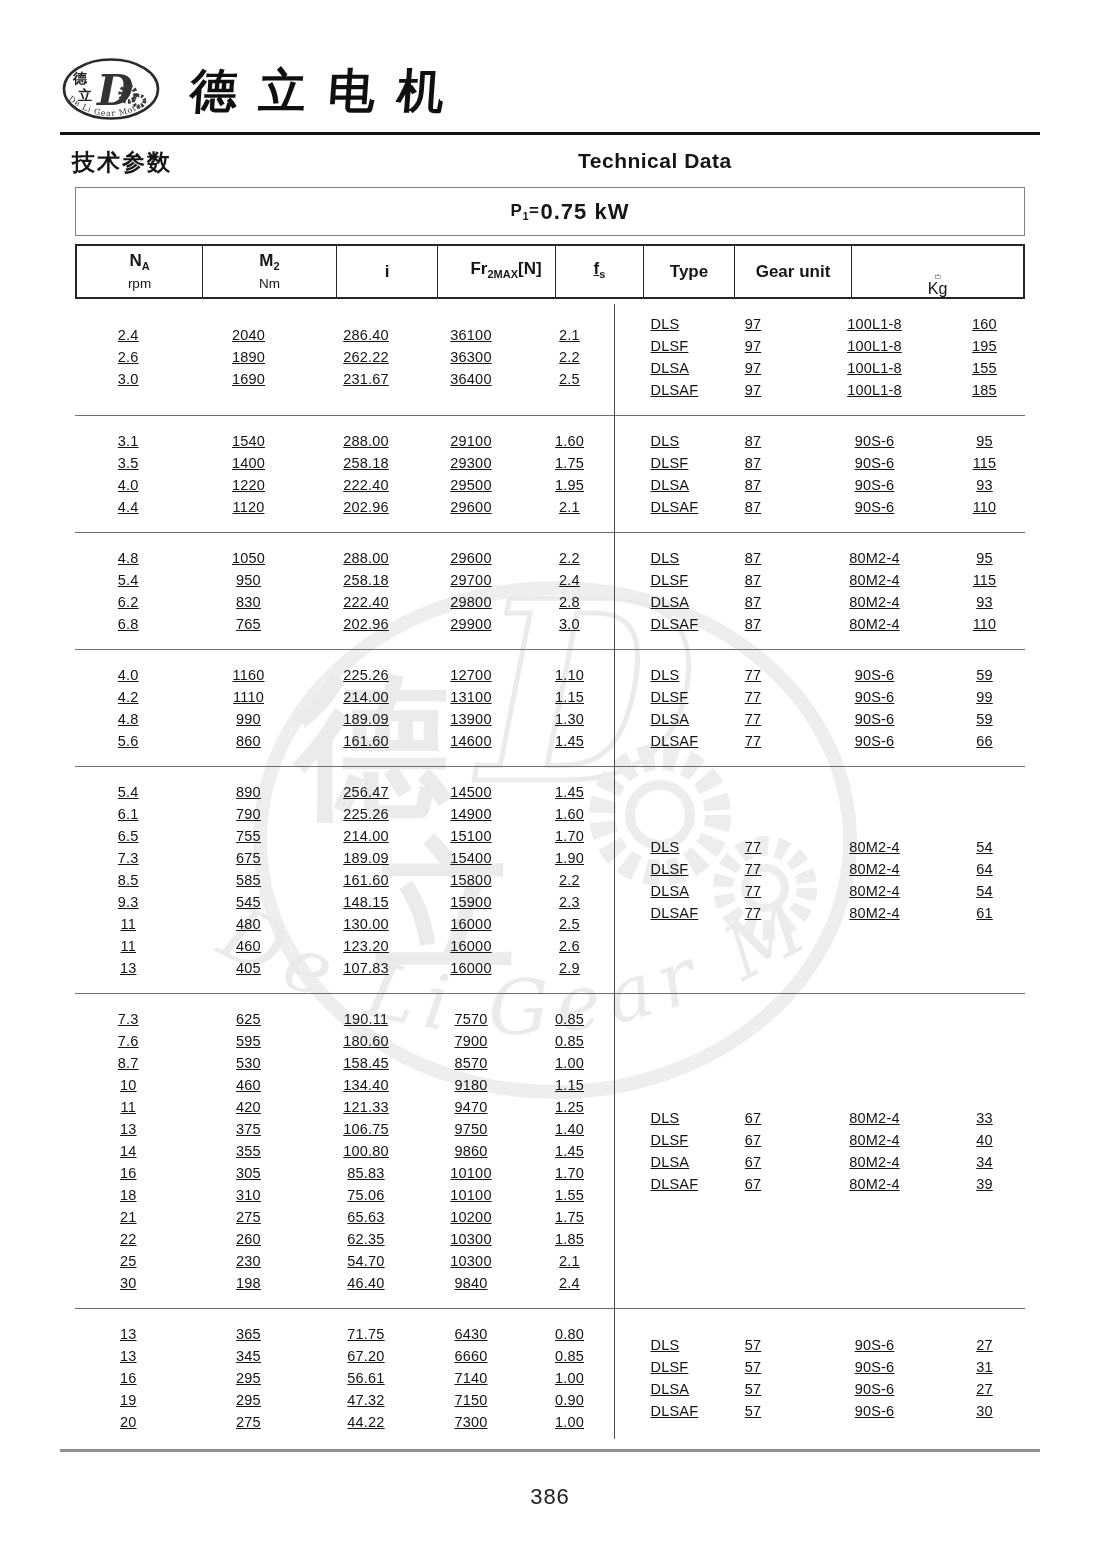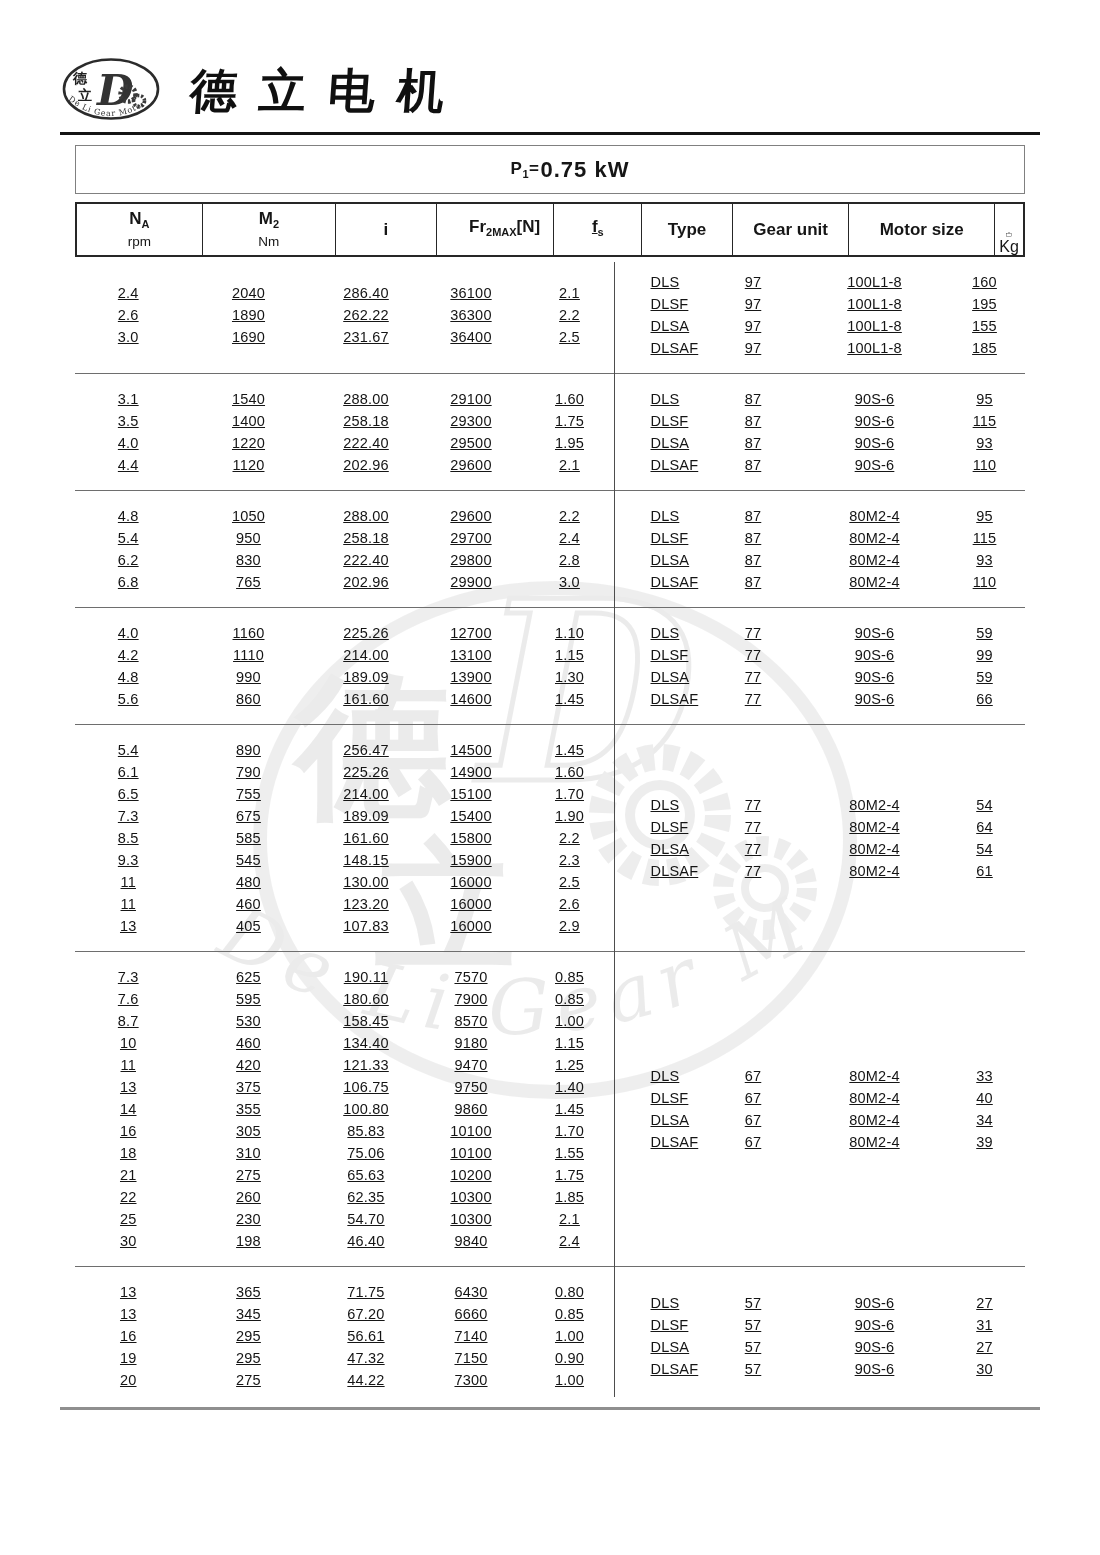--- a/index.html
+++ b/index.html
@@ -116,20 +116,24 @@
           <path id="logo-arc" d="M 8,45 Q 51,78 96,43" fill="none"></path>
         </defs>
       <text font-size="8" letter-spacing="0.8" fill="#333" font-family="'DejaVu Serif',serif">
         <textPath href="#logo-arc">De Li Gear Motor</textPath>
       </text>
     </svg>
     <div class="brand-name">德立电机</div>
   </div>
   <div class="top-rule"></div>
 
+  <div class="section-row">
+    <span class="sec-zh">技术参数</span>
+    <span class="sec-en">Technical Data</span>
+  </div>
 
   <div class="power-box">
     <span class="p-prefix"><span>P</span><sub class="p-sub">1</sub><span>=</span></span>
     <span class="p-value">0.75 kW</span>
   </div>
 
   <div class="thead">
     <div class="th w0">
       <div class="th-main"><span>N</span><sub>A</sub></div>
       <div class="th-unit">rpm</div>
@@ -145,23 +149,20 @@
       <div class="th-main"><span>Fr</span><sub>2MAX</sub><span>[N]</span></div>
     </div>
     <div class="th w4">
       <div class="th-main"><span>f</span><sub>s</sub></div>
     </div>
     <div class="th w5">
       <div class="th-main"><span>Type</span></div>
     </div>
     <div class="th w6">
       <div class="th-main"><span>Gear unit</span></div>
-    </div>
-    <div class="th w7">
-      <div class="th-main"><span>Motor size</span></div>
     </div>
     <div class="th w8">
       <svg class="kg-icon" width="28" height="22" viewBox="0 0 28 22">
         <circle cx="14" cy="3" r="2.4" fill="none" stroke="#1e1e1e" stroke-width="1.4"></circle>
         <rect x="3.5" y="6.5" width="21" height="14" fill="none" stroke="#1e1e1e" stroke-width="1.6"></rect>
       </svg>
       <div class="kg-label">Kg</div>
     </div>
   </div>
 
@@ -666,14 +667,15 @@
             <div class="cell rc0">DLSAF</div>
             <div class="cell rc1">57</div>
             <div class="cell rc2">90S-6</div>
             <div class="cell rc3">30</div>
           </div>
         </div>
       </div>
     </div>
 
   <div class="bottom-rule"></div>
+  <div class="page-num">386</div>
 
 </div>
 
 </body></html>

